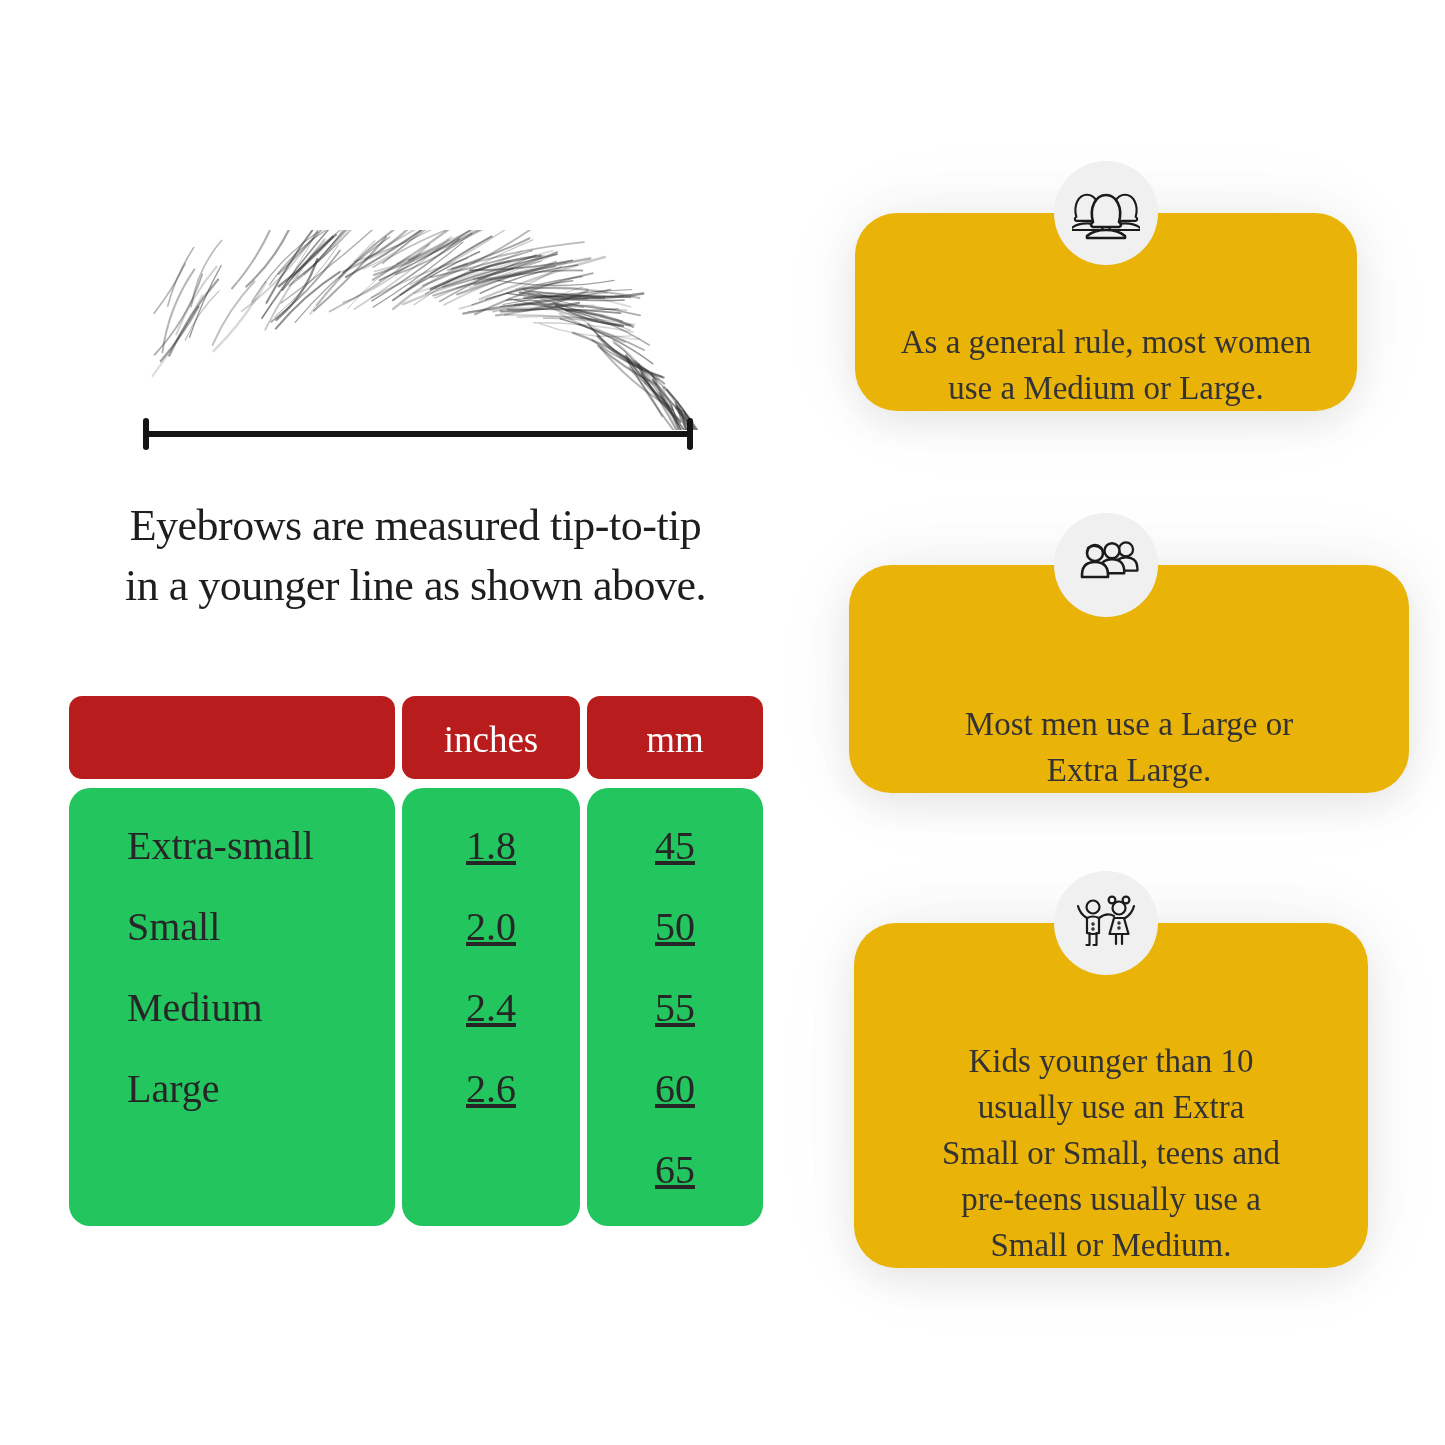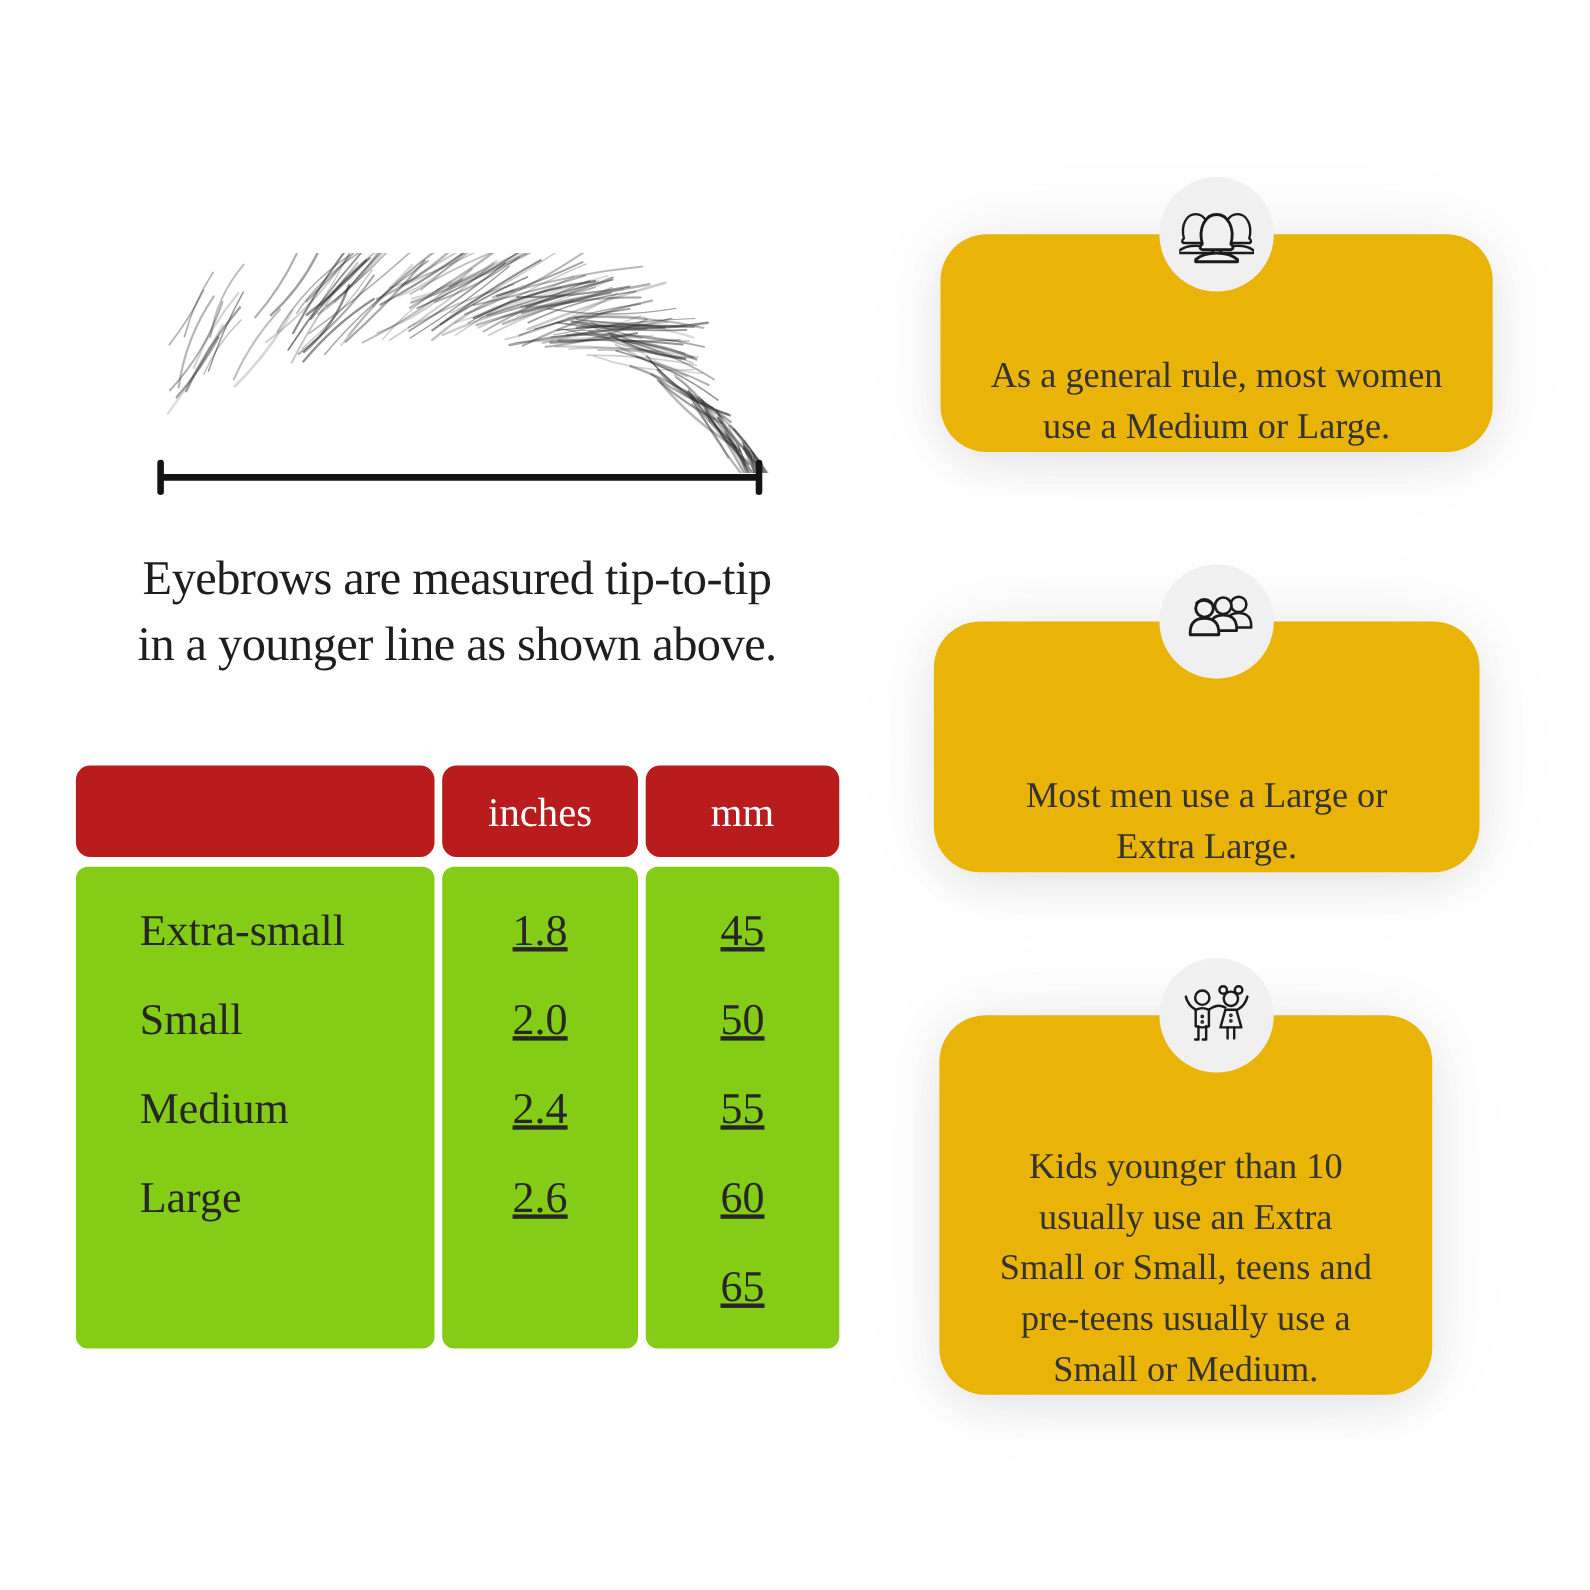--- a/index.html
+++ b/index.html
@@ -16,21 +16,21 @@
     font-size:44px;line-height:60px;letter-spacing:-0.5px;color:#1e1e1e;
     white-space:pre-line;
   }
   
   .th{
     top:696px;height:83px;background:#b91c1c;border-radius:13px;
     display:flex;align-items:center;justify-content:center;
     color:#ffffff;font-size:37px;padding-top:4px;box-sizing:border-box;
   }
   .col{
-    top:788px;height:438px;background:#84cc16;border-radius:11px;
+    top:788px;height:438px;background:#22c55e;border-radius:21px;
     display:flex;flex-direction:column;box-sizing:border-box;
     padding-top:17px;padding-bottom:16px;
   }
   .cell{
     height:81px;display:flex;align-items:center;font-size:40px;color:#262626;
   }
   .cell.lbl{justify-content:flex-start;padding-left:58px;}
   .cell.num{justify-content:center;text-decoration:underline;}
   .c1{left:69px;width:326px;}
   .c2{left:402px;width:178px;}
@@ -315,21 +315,21 @@
         <path d="M -13 12 C -17 -3 -10 -15 0 -15 C 10 -15 17 -3 13 12 C 15 13 16 16 13 17 L -13 17 C -16 16 -15 13 -13 12 Z"></path>
         <path d="M -19 26 C -10 18 10 18 19 26 L 19 28 L -19 28 Z"></path>
       </g>
       <g transform="translate(0,4)">
         <path d="M -13 12 C -17 -3 -10 -15 0 -15 C 10 -15 17 -3 13 12 C 15 13 16 16 13 17 L -13 17 C -16 16 -15 13 -13 12 Z"></path>
         <path d="M -19 26 C -10 18 10 18 19 26 L 19 28 L -19 28 Z"></path>
       </g>
     </svg>
   </div>
 
-  <div class="abs card" style="left:849px;top:565px;width:496px;height:228px;padding-top:10px;">
+  <div class="abs card" style="left:849px;top:565px;width:560px;height:228px;padding-top:10px;">
     <div class="card-text">Most men use a Large or
 Extra Large.</div>
   </div>
   <div class="abs badge" style="left:1054px;top:513px;">
     <svg class="icon-svg" width="68" height="56" viewBox="-34 -26 68 56" fill="#f0f0f0" stroke="#1b1b1b" stroke-width="2.6" stroke-linejoin="round" stroke-linecap="round">
       <g transform="translate(20,-3) scale(0.88)">
         <circle cx="0" cy="-12" r="8"></circle>
         <path d="M -13 10 C -13 -1 -6 -3 0 -3 C 6 -3 13 -1 13 10 L 13 12 L -13 12 Z"></path>
       </g>
       <g transform="translate(6,-1) scale(0.94)">
@@ -337,21 +337,21 @@
         <path d="M -13 10 C -13 -1 -6 -3 0 -3 C 6 -3 13 -1 13 10 L 13 12 L -13 12 Z"></path>
       </g>
       <g transform="translate(-11,2)">
         <circle cx="0" cy="-12" r="8"></circle>
         <path d="M -7 -17 Q 0 -22 7 -16" fill="none"></path>
         <path d="M -13 10 C -13 -1 -6 -3 0 -3 C 6 -3 13 -1 13 10 L 13 12 L -13 12 Z"></path>
       </g>
     </svg>
   </div>
 
-  <div class="abs card" style="left:854px;top:923px;width:448px;height:345px;padding-top:44px;">
+  <div class="abs card" style="left:854px;top:923px;width:514px;height:345px;padding-top:44px;">
     <div class="card-text">Kids younger than 10
 usually use an Extra
 Small or Small, teens and
 pre-teens usually use a
 Small or Medium.</div>
   </div>
   <div class="abs badge" style="left:1054px;top:871px;">
     <svg class="icon-svg" width="66" height="60" viewBox="-33 -32 66 60" fill="none" stroke="#1b1b1b" stroke-width="2.2" stroke-linejoin="round" stroke-linecap="round">
 
       <circle cx="-13" cy="-18" r="6.5"></circle>

